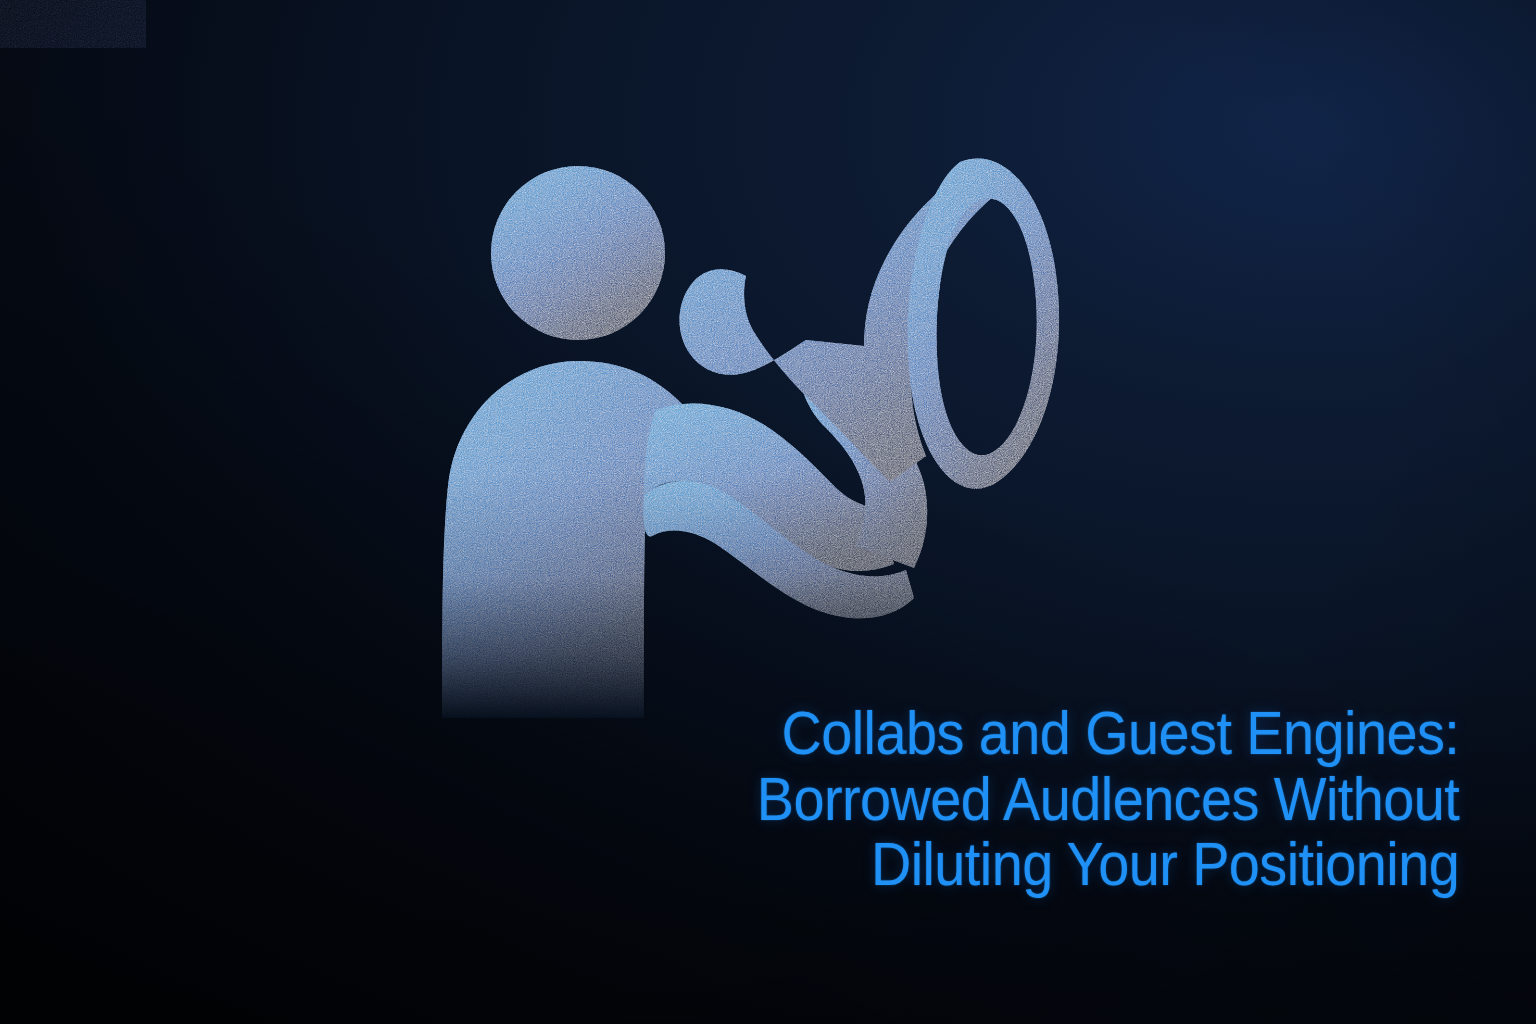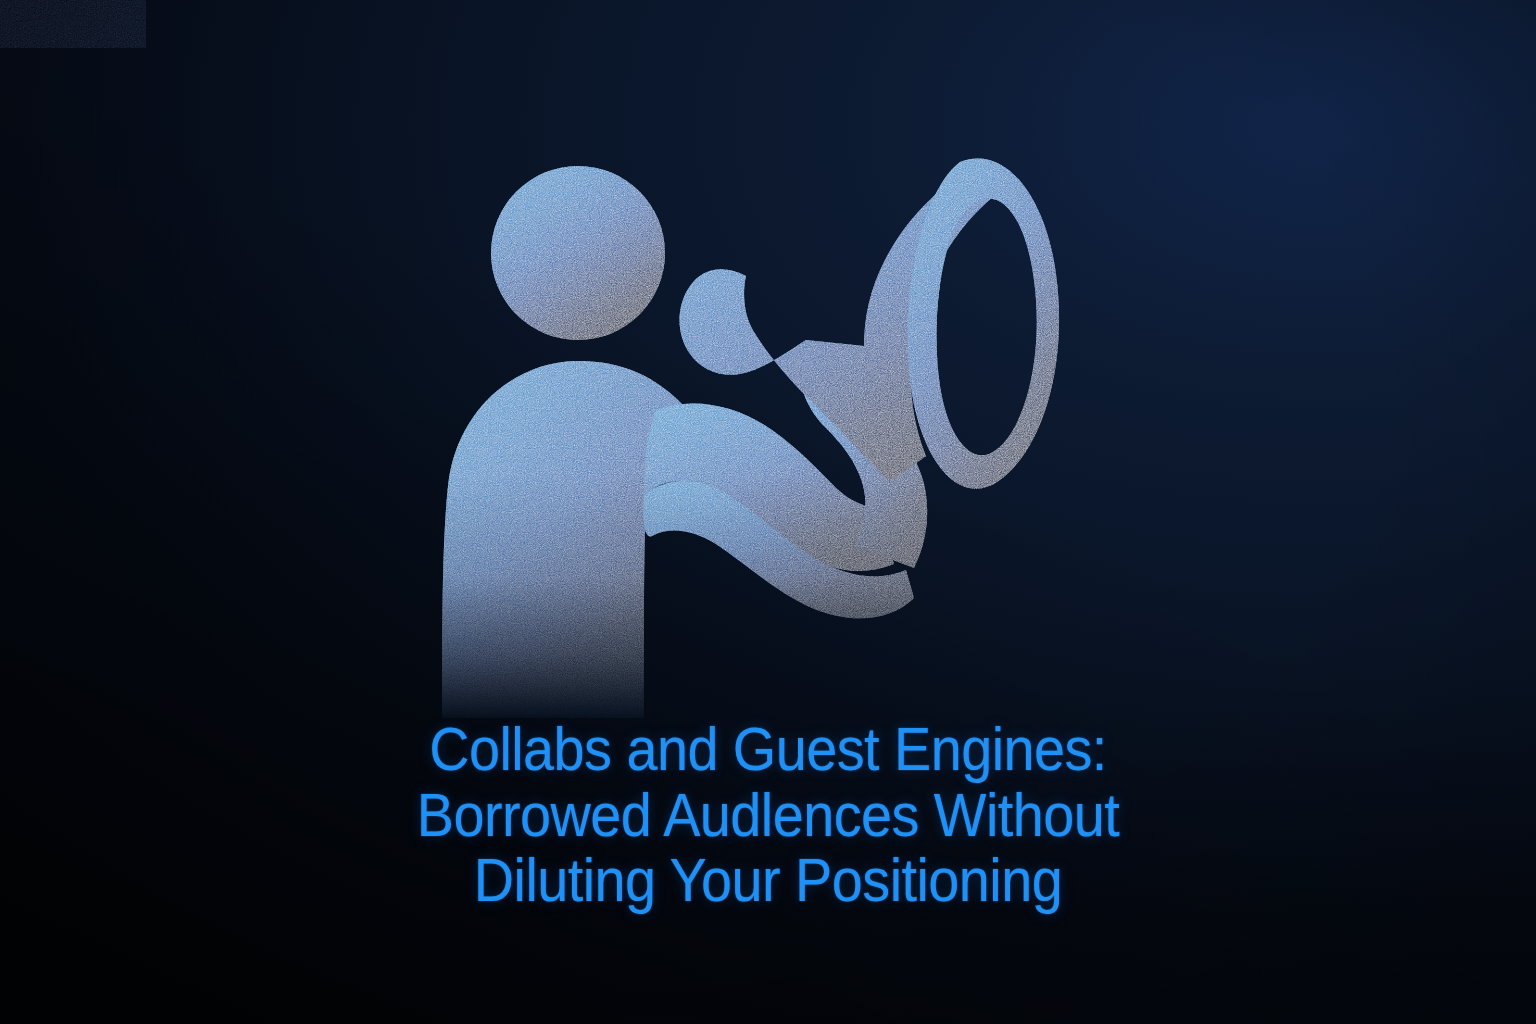--- a/index.html
+++ b/index.html
@@ -67,22 +67,22 @@
     height: 640px;
     pointer-events: none;
   }
   .icon-wrap svg { display: block; width: 100%; height: 100%; }
 
   
   .title-block {
     position: absolute;
     left: 0;
     right: 0;
-    top: 716px;
-    text-align: center;
+    top: 700px;
+    text-align: right;
     line-height: 1.06;
   }
   .title-line {
     display: block;
     font-family: "Liberation Sans", sans-serif;
     font-size: 62px;
     font-weight: 400;
     letter-spacing: -0.6px;
     color: #1f90f6;
     transform: scaleX(0.90);

